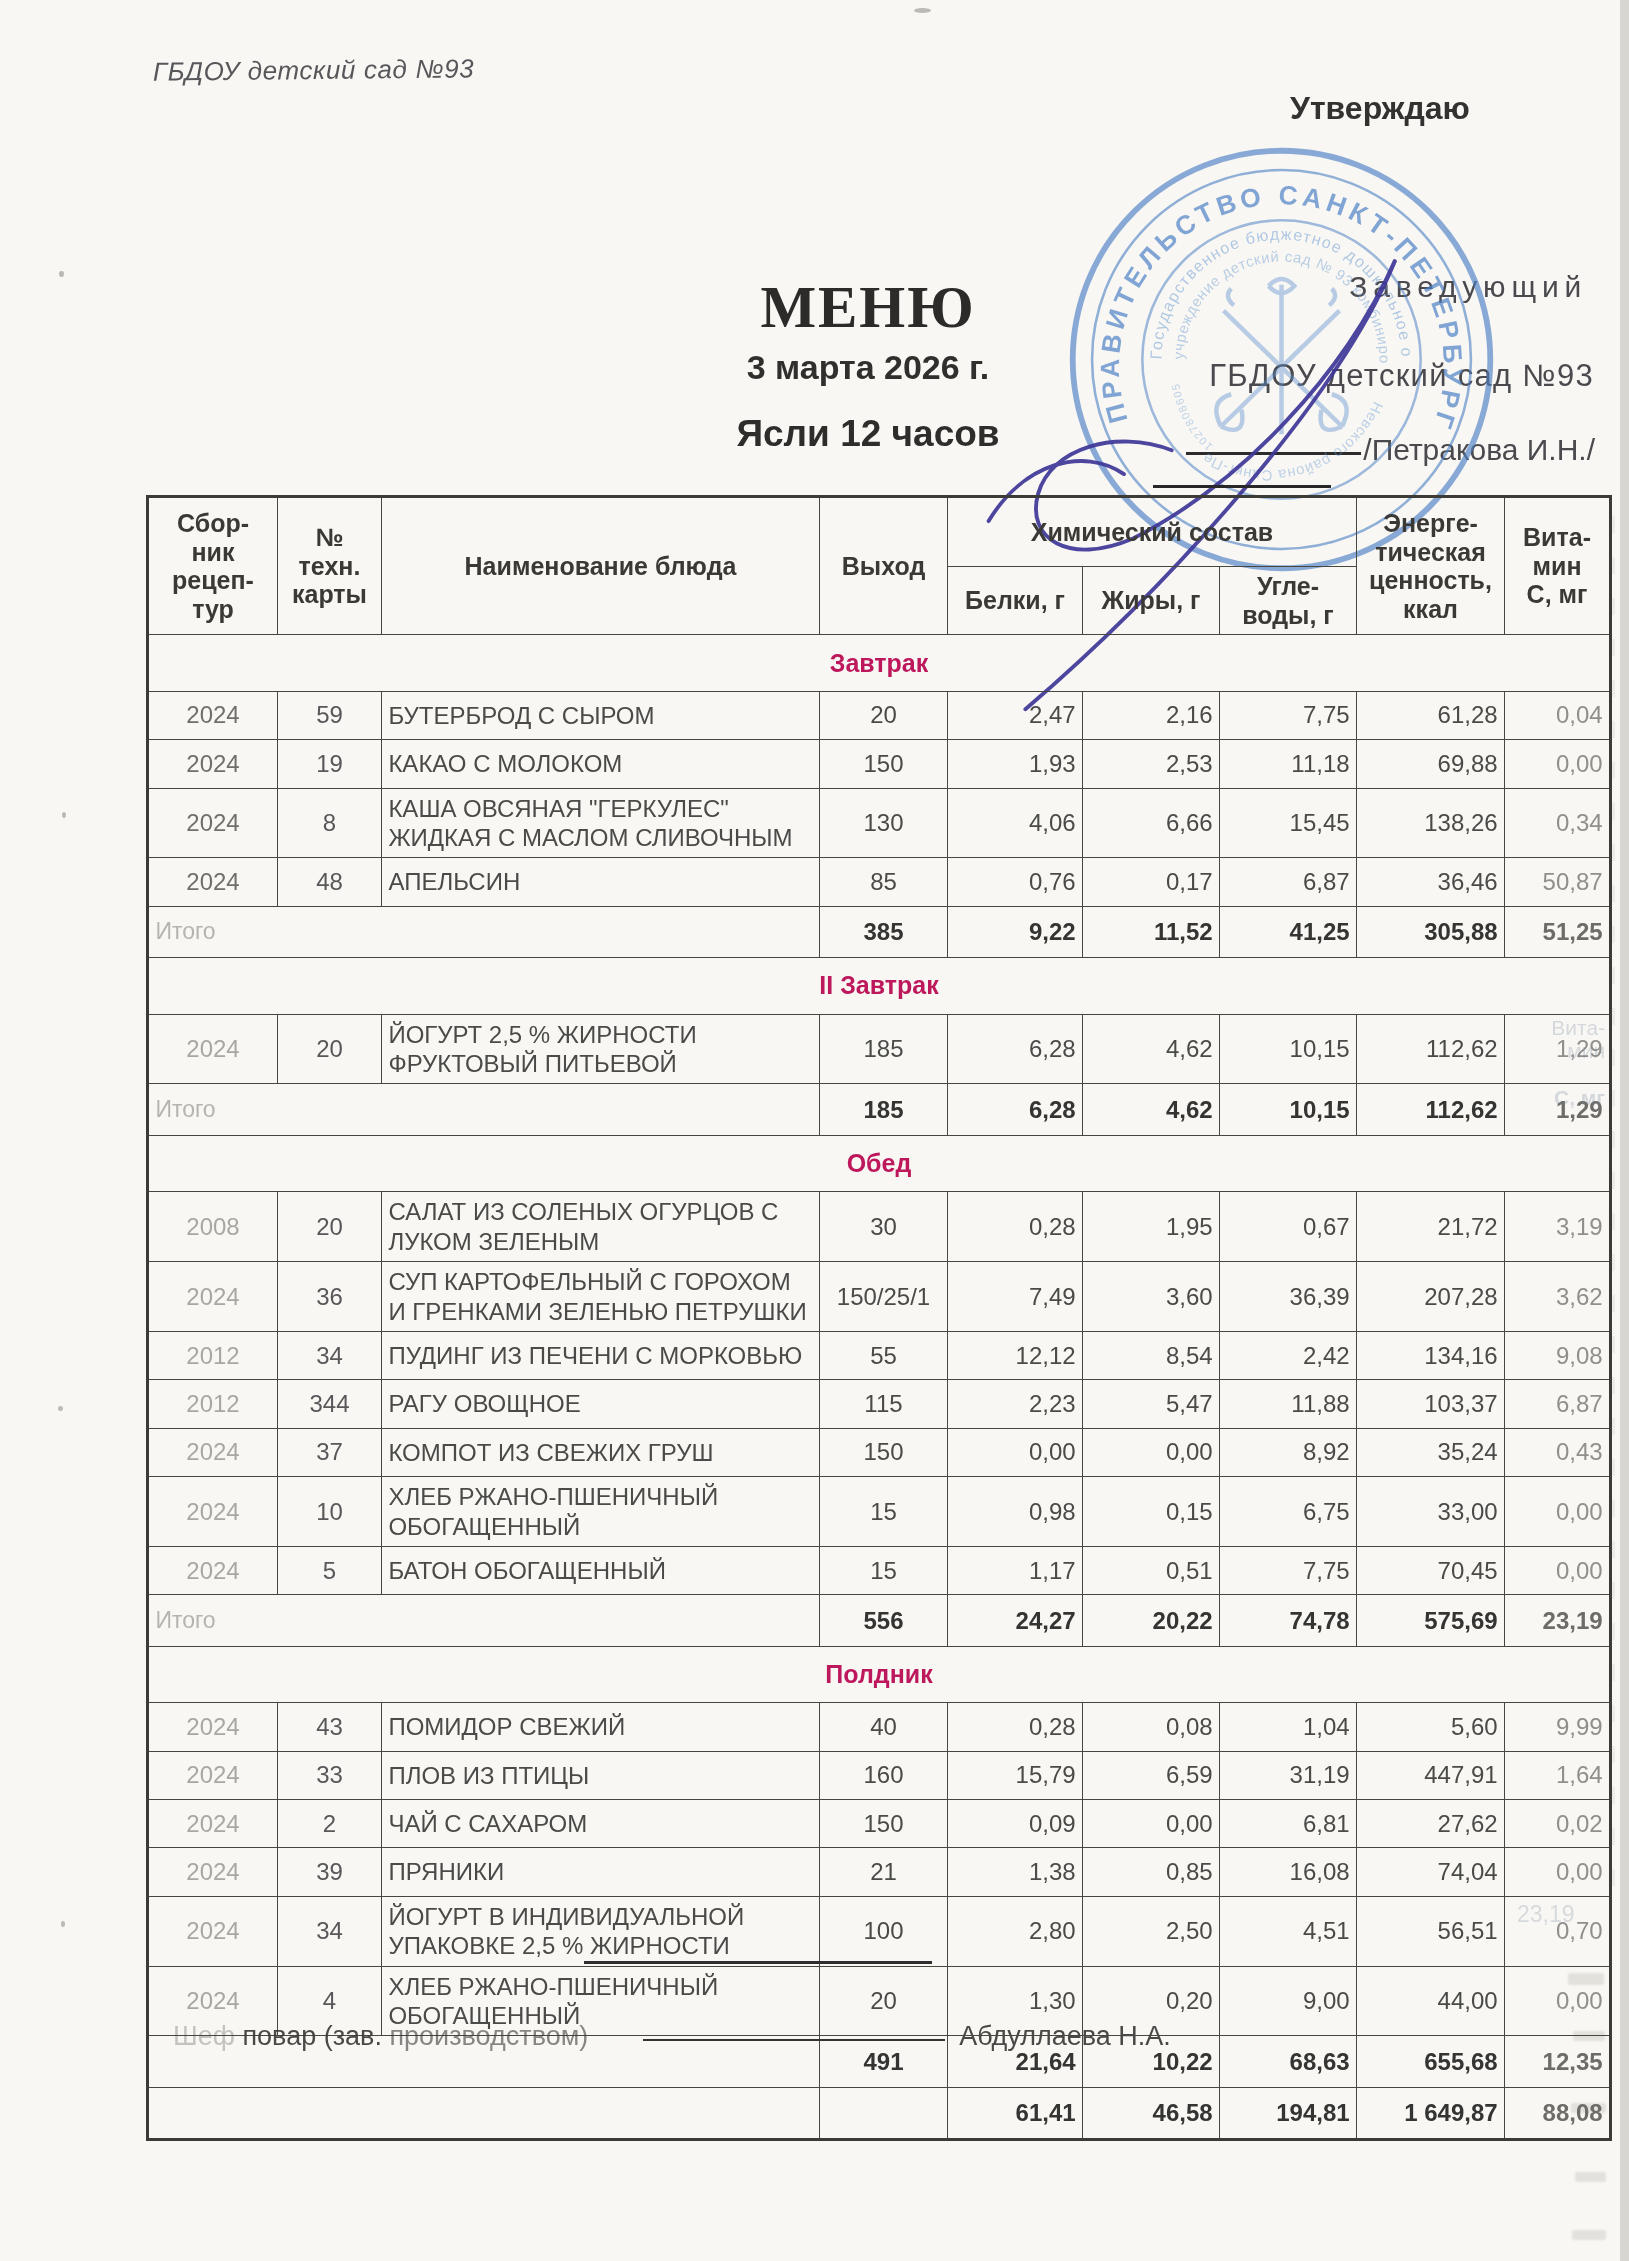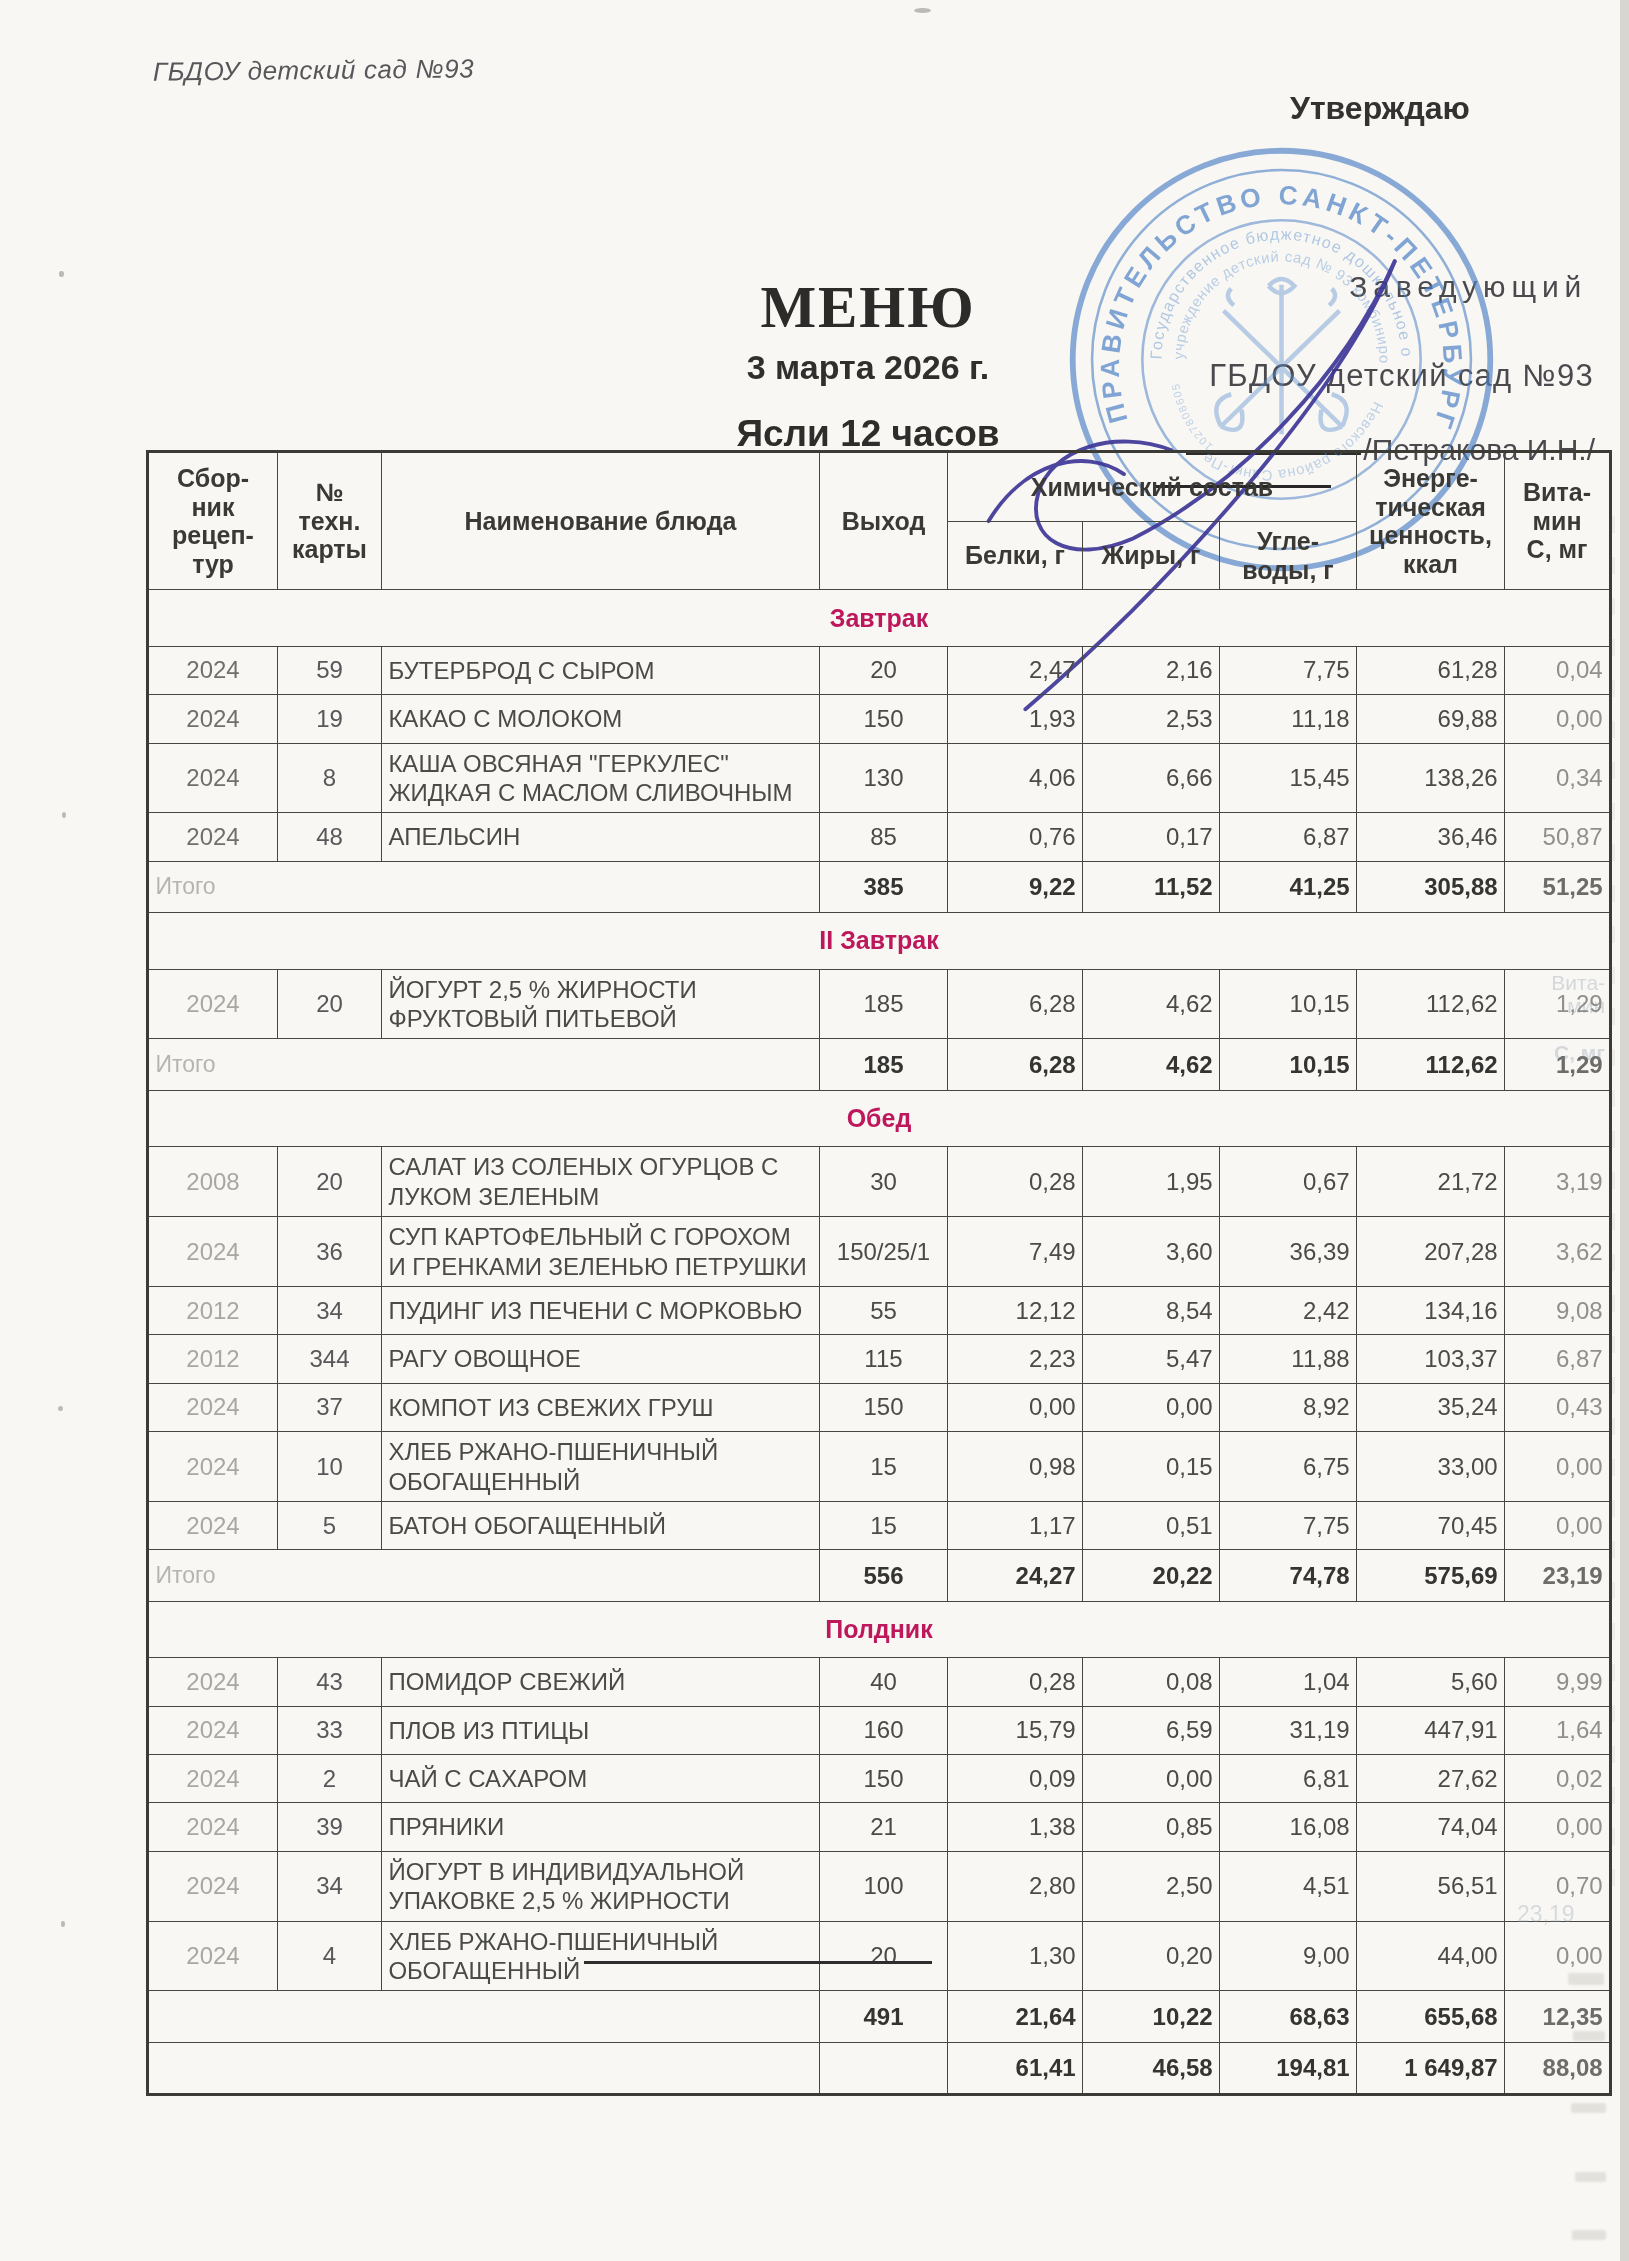--- a/index.html
+++ b/index.html
@@ -27,21 +27,21 @@
         font-size:59px;font-weight:bold;letter-spacing:1.9px;color:#2c2b29;}
   .doc-date{position:absolute;top:348px;width:100%;font-size:34px;font-weight:bold;color:#302f2d;}
   .doc-group{position:absolute;top:413px;width:100%;font-size:37px;font-weight:bold;color:#2e2d2b;}
 
   
   .stamp{position:absolute;left:1065px;top:143px;width:433px;height:433px;opacity:.82;}
   .sign-svg{position:absolute;left:964px;top:213px;width:503px;height:535px;}
   .stamp-rule{position:absolute;left:1153px;top:485px;width:178px;height:3.2px;background:#28282a;}
 
   
-  table.menu{position:absolute;left:146px;top:450px;width:1464px;border-collapse:collapse;
+  table.menu{position:absolute;left:146px;top:495px;width:1464px;border-collapse:collapse;
         table-layout:fixed;font-size:24px;color:#4a4a48;}
   table.menu th,table.menu td{border:1.9px solid #47463f;padding:5.2px 6.4px;vertical-align:middle;
         overflow:hidden;}
   table.menu{border:3.2px solid #3c3b35;}
   table.menu th{font-weight:bold;font-size:25px;color:#3a3936;text-align:center;
         white-space:pre-line;line-height:1.14;}
   tr.hdr1{height:70px;} tr.hdr2{height:59px;}
   td.band{font-weight:bold;font-size:25px;text-align:center;height:45px;color:#be185d;}
   td.name{text-align:left;line-height:1.22;padding-left:10.3px;}
   td.num{text-align:right;padding-right:13px;}
@@ -439,15 +439,18 @@
           <td class="num">194,81</td>
           <td class="num">1 649,87</td>
           <td class="num c-vit">88,08</td>
         </tr>
       </tbody>
   </table>
 
   <div class="ghost-below">23,19</div>
 
   <div class="standalone-rule"></div>
+  <div class="footer-row">
+    <span class="fp0">Шеф </span><span class="fp1">повар (зав. </span><span class="fp2">производством)</span><span class="footer-rule"></span><span class="footer-name">Абдуллаева Н.А.</span>
+  </div>
 
 </div>
 
 
 </body></html>

